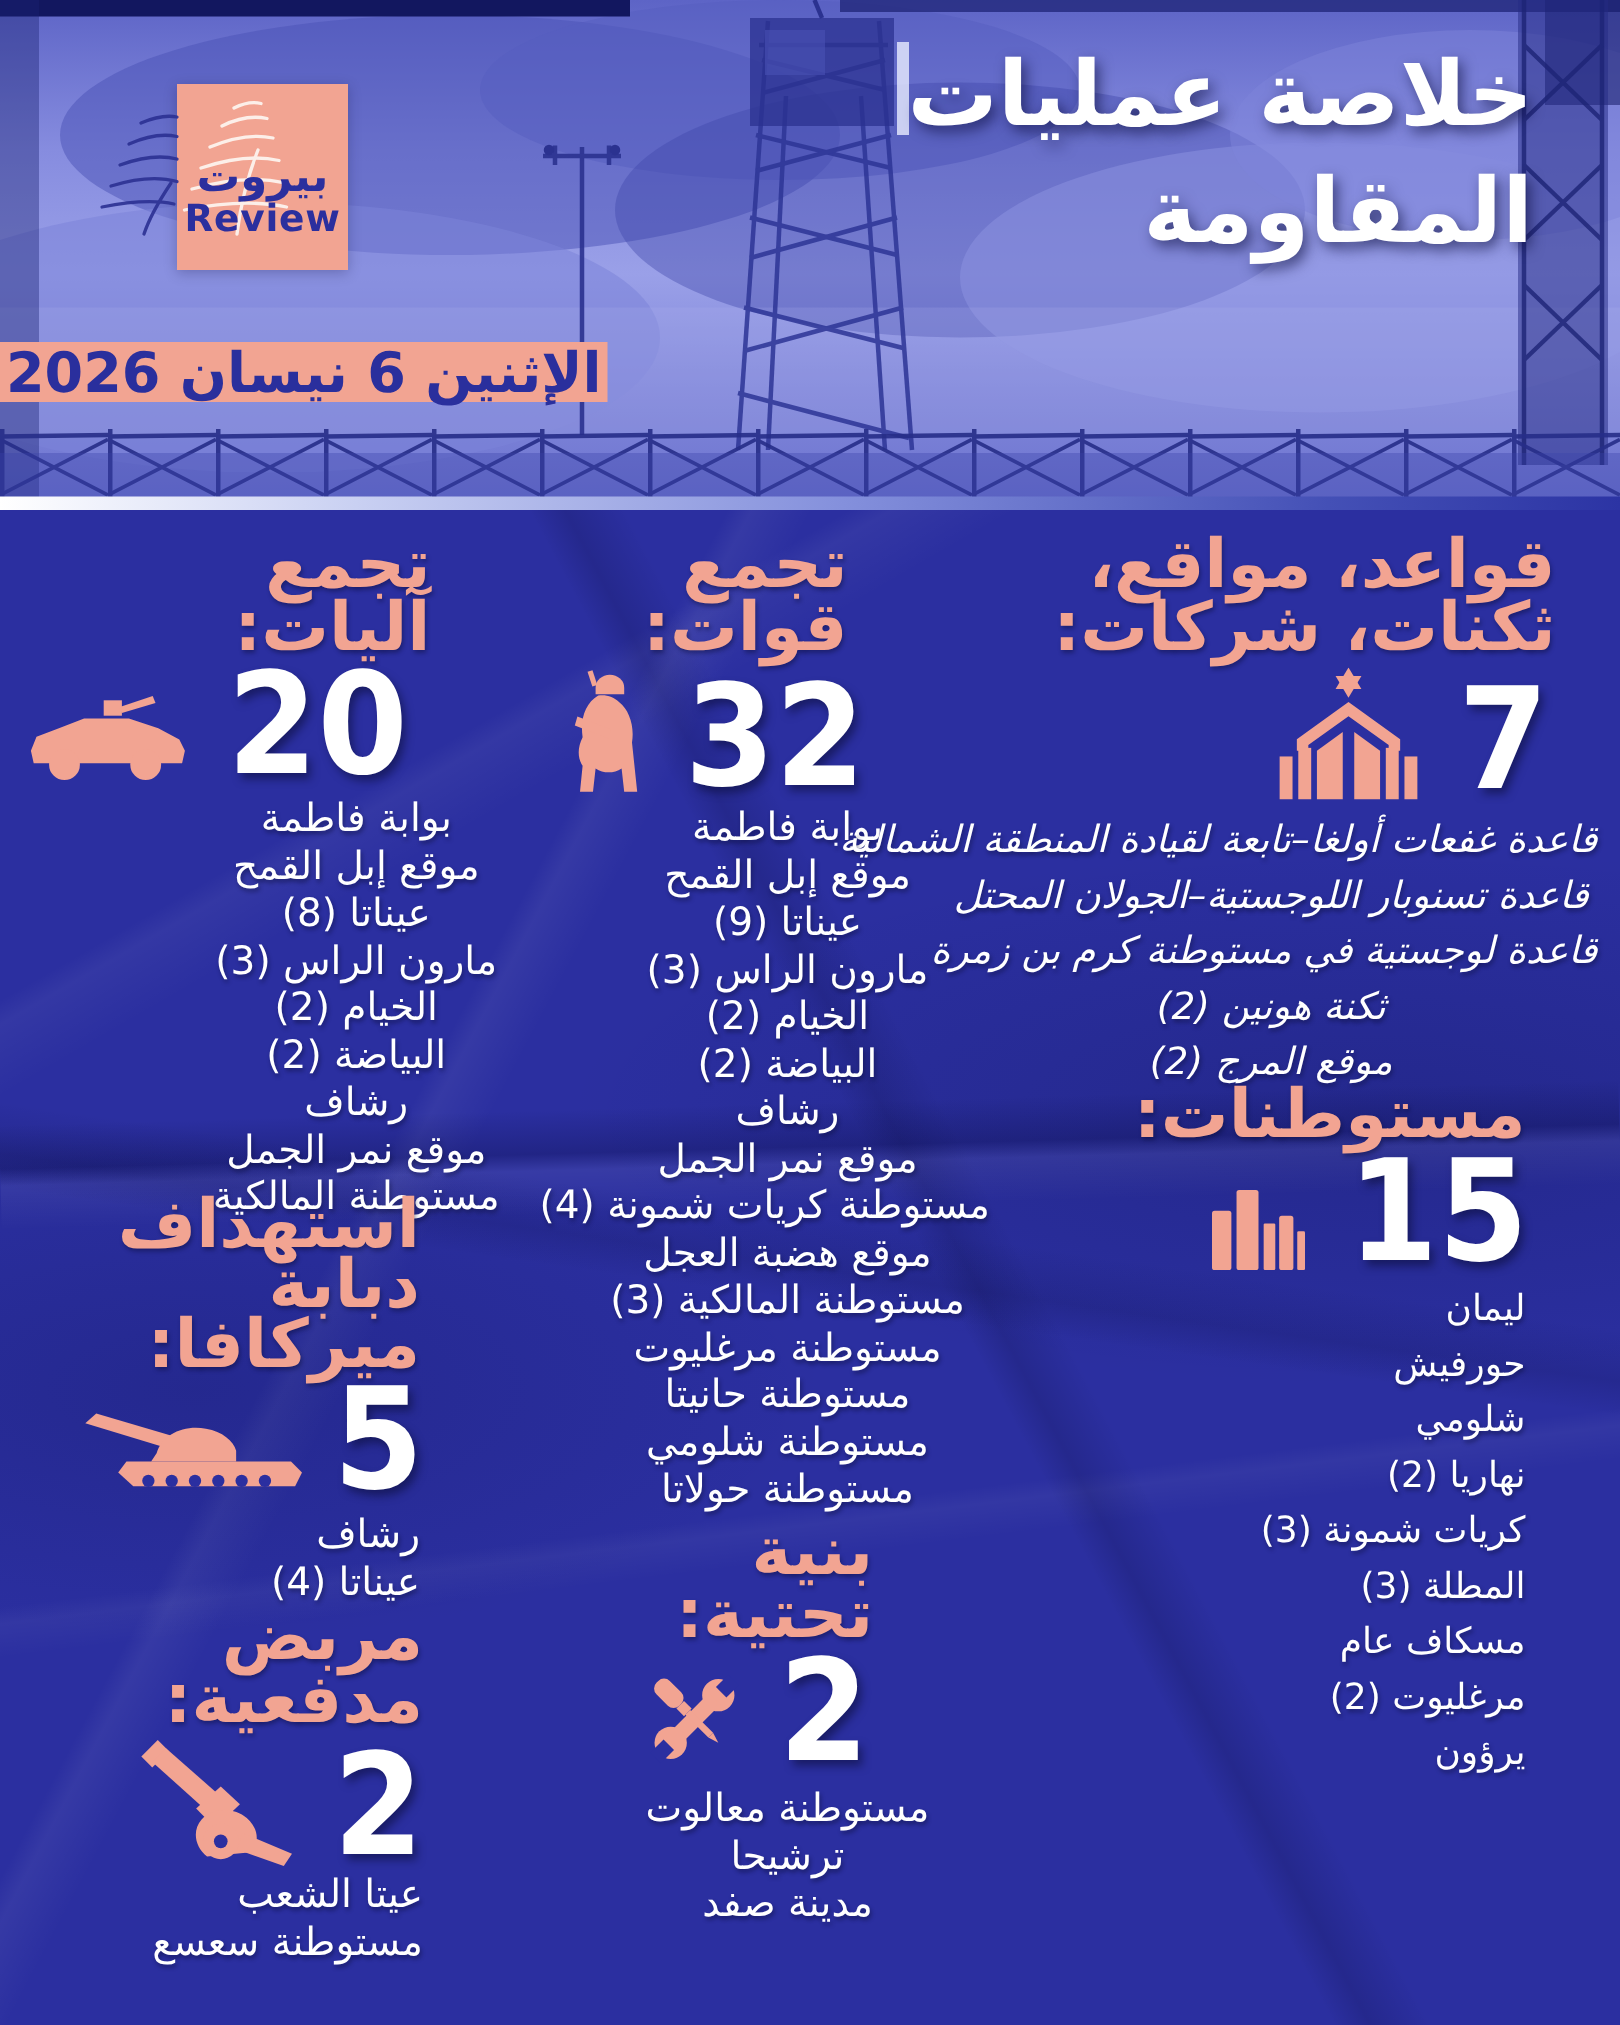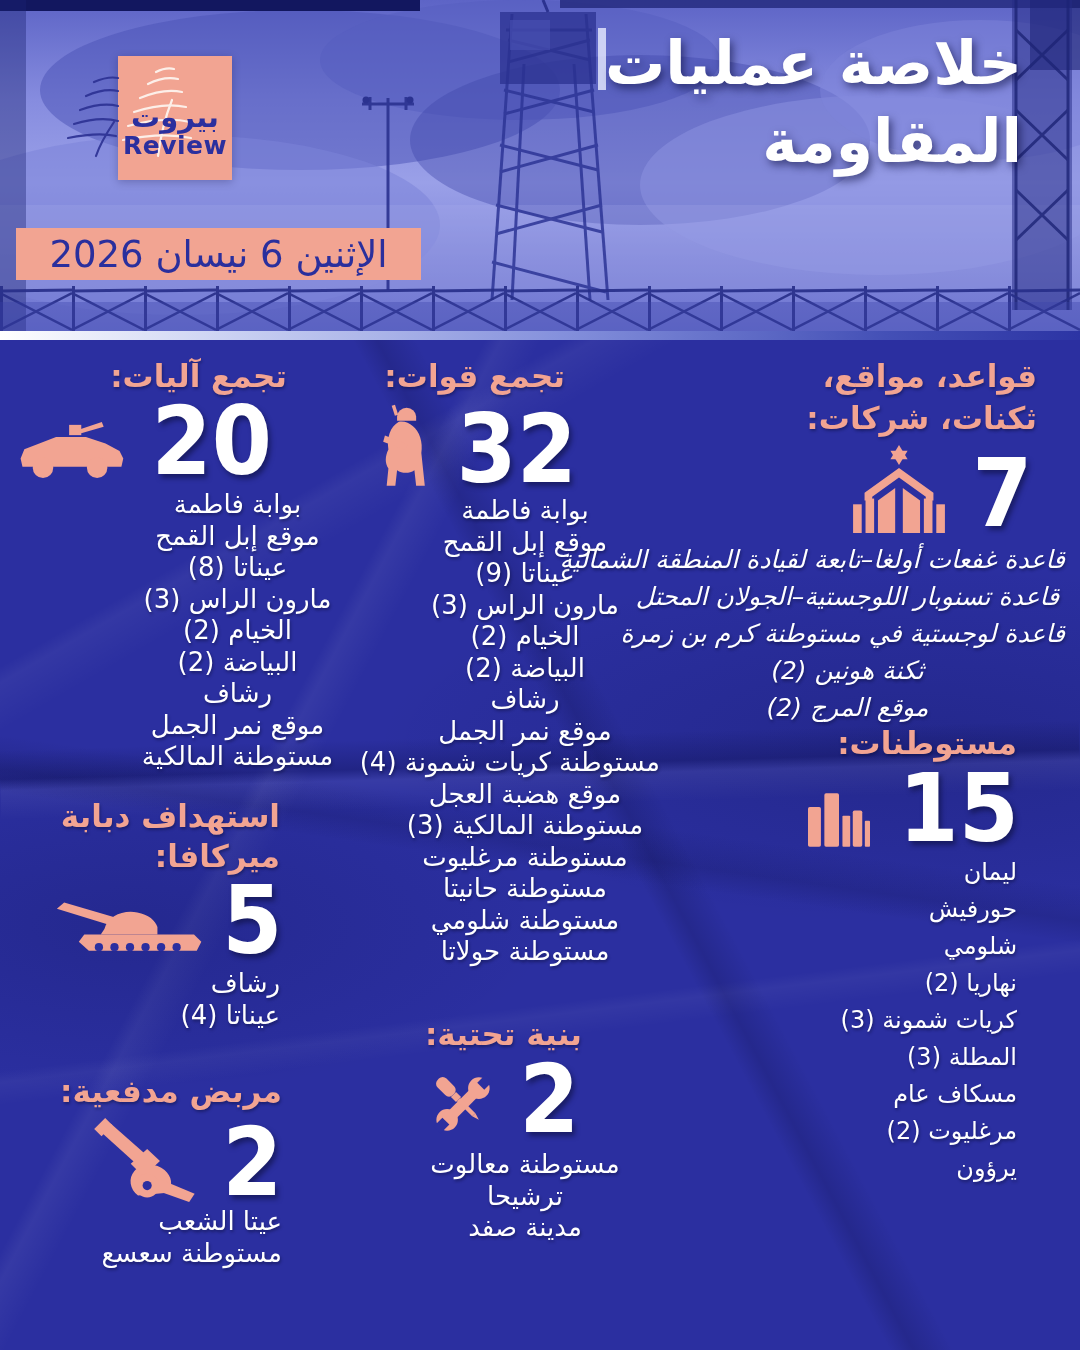--- a/index.html
+++ b/index.html
@@ -15,22 +15,22 @@
   .logo .cedar{position:absolute;left:-58px;top:4px;}
   .logo-ar{position:relative;margin-top:46px;text-align:center;font-weight:bold;
            font-size:29px;line-height:30px;color:#2b2f9e;}
   .logo-en{position:relative;text-align:center;font-weight:bold;font-size:25px;
            line-height:28px;color:#2b2f9e;letter-spacing:.5px;}
 
   .title{position:absolute;right:58px;top:24px;text-align:right;color:#fff;
          font-weight:bold;font-size:60px;line-height:78px;
          text-shadow:3px 4px 9px rgba(12,14,60,.6);}
 
-  .date{position:absolute;left:16px;top:228px;width:405px;height:52px;background:var(--accent);
-        color:#2a2f9d;font-weight:normal;font-size:37px;display:flex;align-items:center;
+  .date{position:absolute;left:0;top:228px;width:405px;height:40px;background:var(--accent);
+        color:#2a2f9d;font-weight:bold;font-size:37px;display:flex;align-items:center;
         justify-content:center;}
 
   .divider{position:absolute;left:0;top:331px;width:1080px;height:9px;
            background:linear-gradient(90deg,#ffffff 0%,#c9d0f2 22%,#8490dc 52%,#4450b6 82%,#2c34a4 100%);}
 
   
   .bodybg{position:absolute;left:0;top:340px;width:1080px;height:1010px;
     background:
       radial-gradient(900px 300px at 85% 40%, rgba(10,14,70,.22), transparent 60%),
       radial-gradient(700px 280px at 12% 58%, rgba(10,14,75,.20), transparent 60%),
@@ -39,21 +39,21 @@
       linear-gradient(150deg, transparent 20%, rgba(255,255,255,.045) 21%, transparent 24%),
       linear-gradient(8deg, transparent 48%, rgba(8,10,60,.16) 50%, transparent 53%),
       linear-gradient(173deg, transparent 64%, rgba(255,255,255,.04) 65%, transparent 67%),
       #2b2fa0;}
   .crease{position:absolute;left:0;top:735px;width:1080px;height:70px;transform:rotate(-1.6deg);
     background:linear-gradient(180deg, rgba(10,12,70,0) 0%, rgba(10,12,70,.30) 42%,
                rgba(255,255,255,.06) 58%, rgba(10,12,70,0) 100%);}
 
   
   .section{position:absolute;}
-  .heading{color:var(--accent);font-weight:bold;font-size:31px;line-height:42px;
+  .heading{color:var(--accent);font-weight:bold;font-size:45px;line-height:42px;
            text-align:right;text-shadow:1px 2px 3px rgba(8,10,45,.4);}
   .numrow{display:flex;align-items:flex-end;justify-content:flex-end;gap:16px;margin-top:6px;}
   .bignum{color:#fff;font-weight:bold;font-size:94px;line-height:78px;
           transform:scaleX(.92);transform-origin:right bottom;
           text-shadow:3px 4px 6px rgba(8,10,45,.5);}
   .icon svg{display:block;}
   .list{color:#fff;font-size:26px;line-height:31.5px;text-align:center;margin-top:8px;
         text-shadow:1px 2px 3px rgba(8,10,45,.45);}
   .list .line{white-space:nowrap;margin-left:30px;}
 

